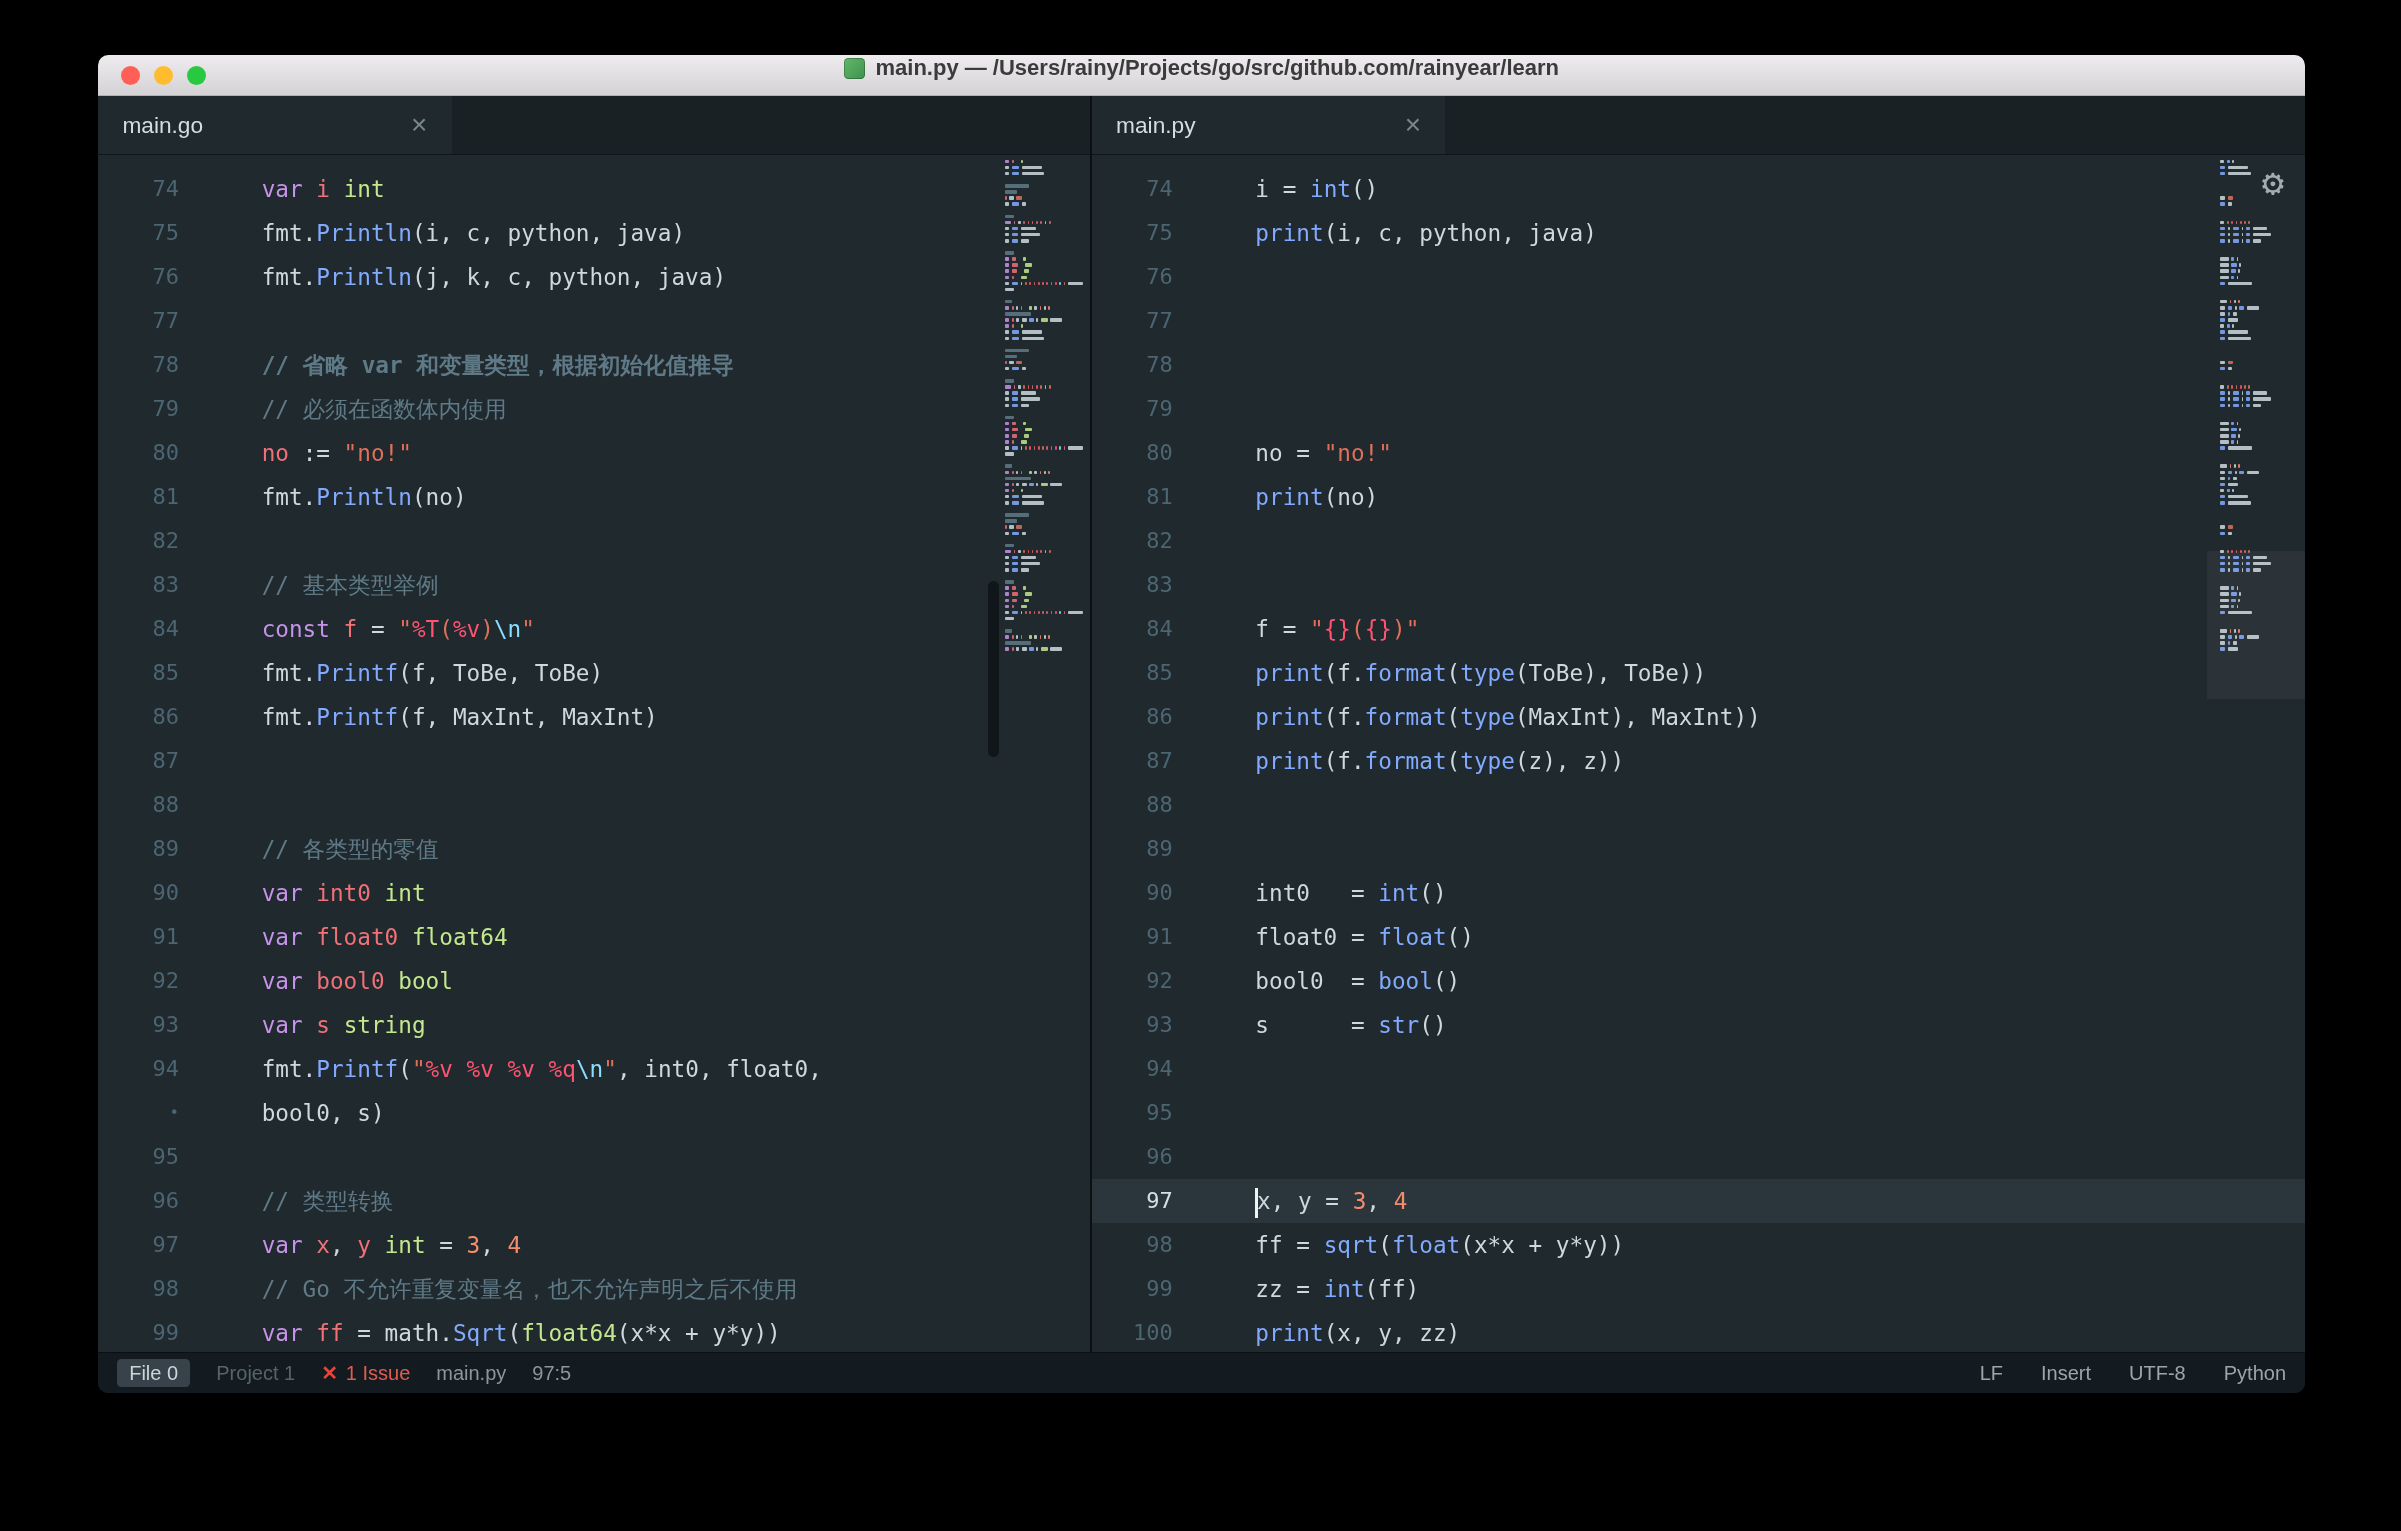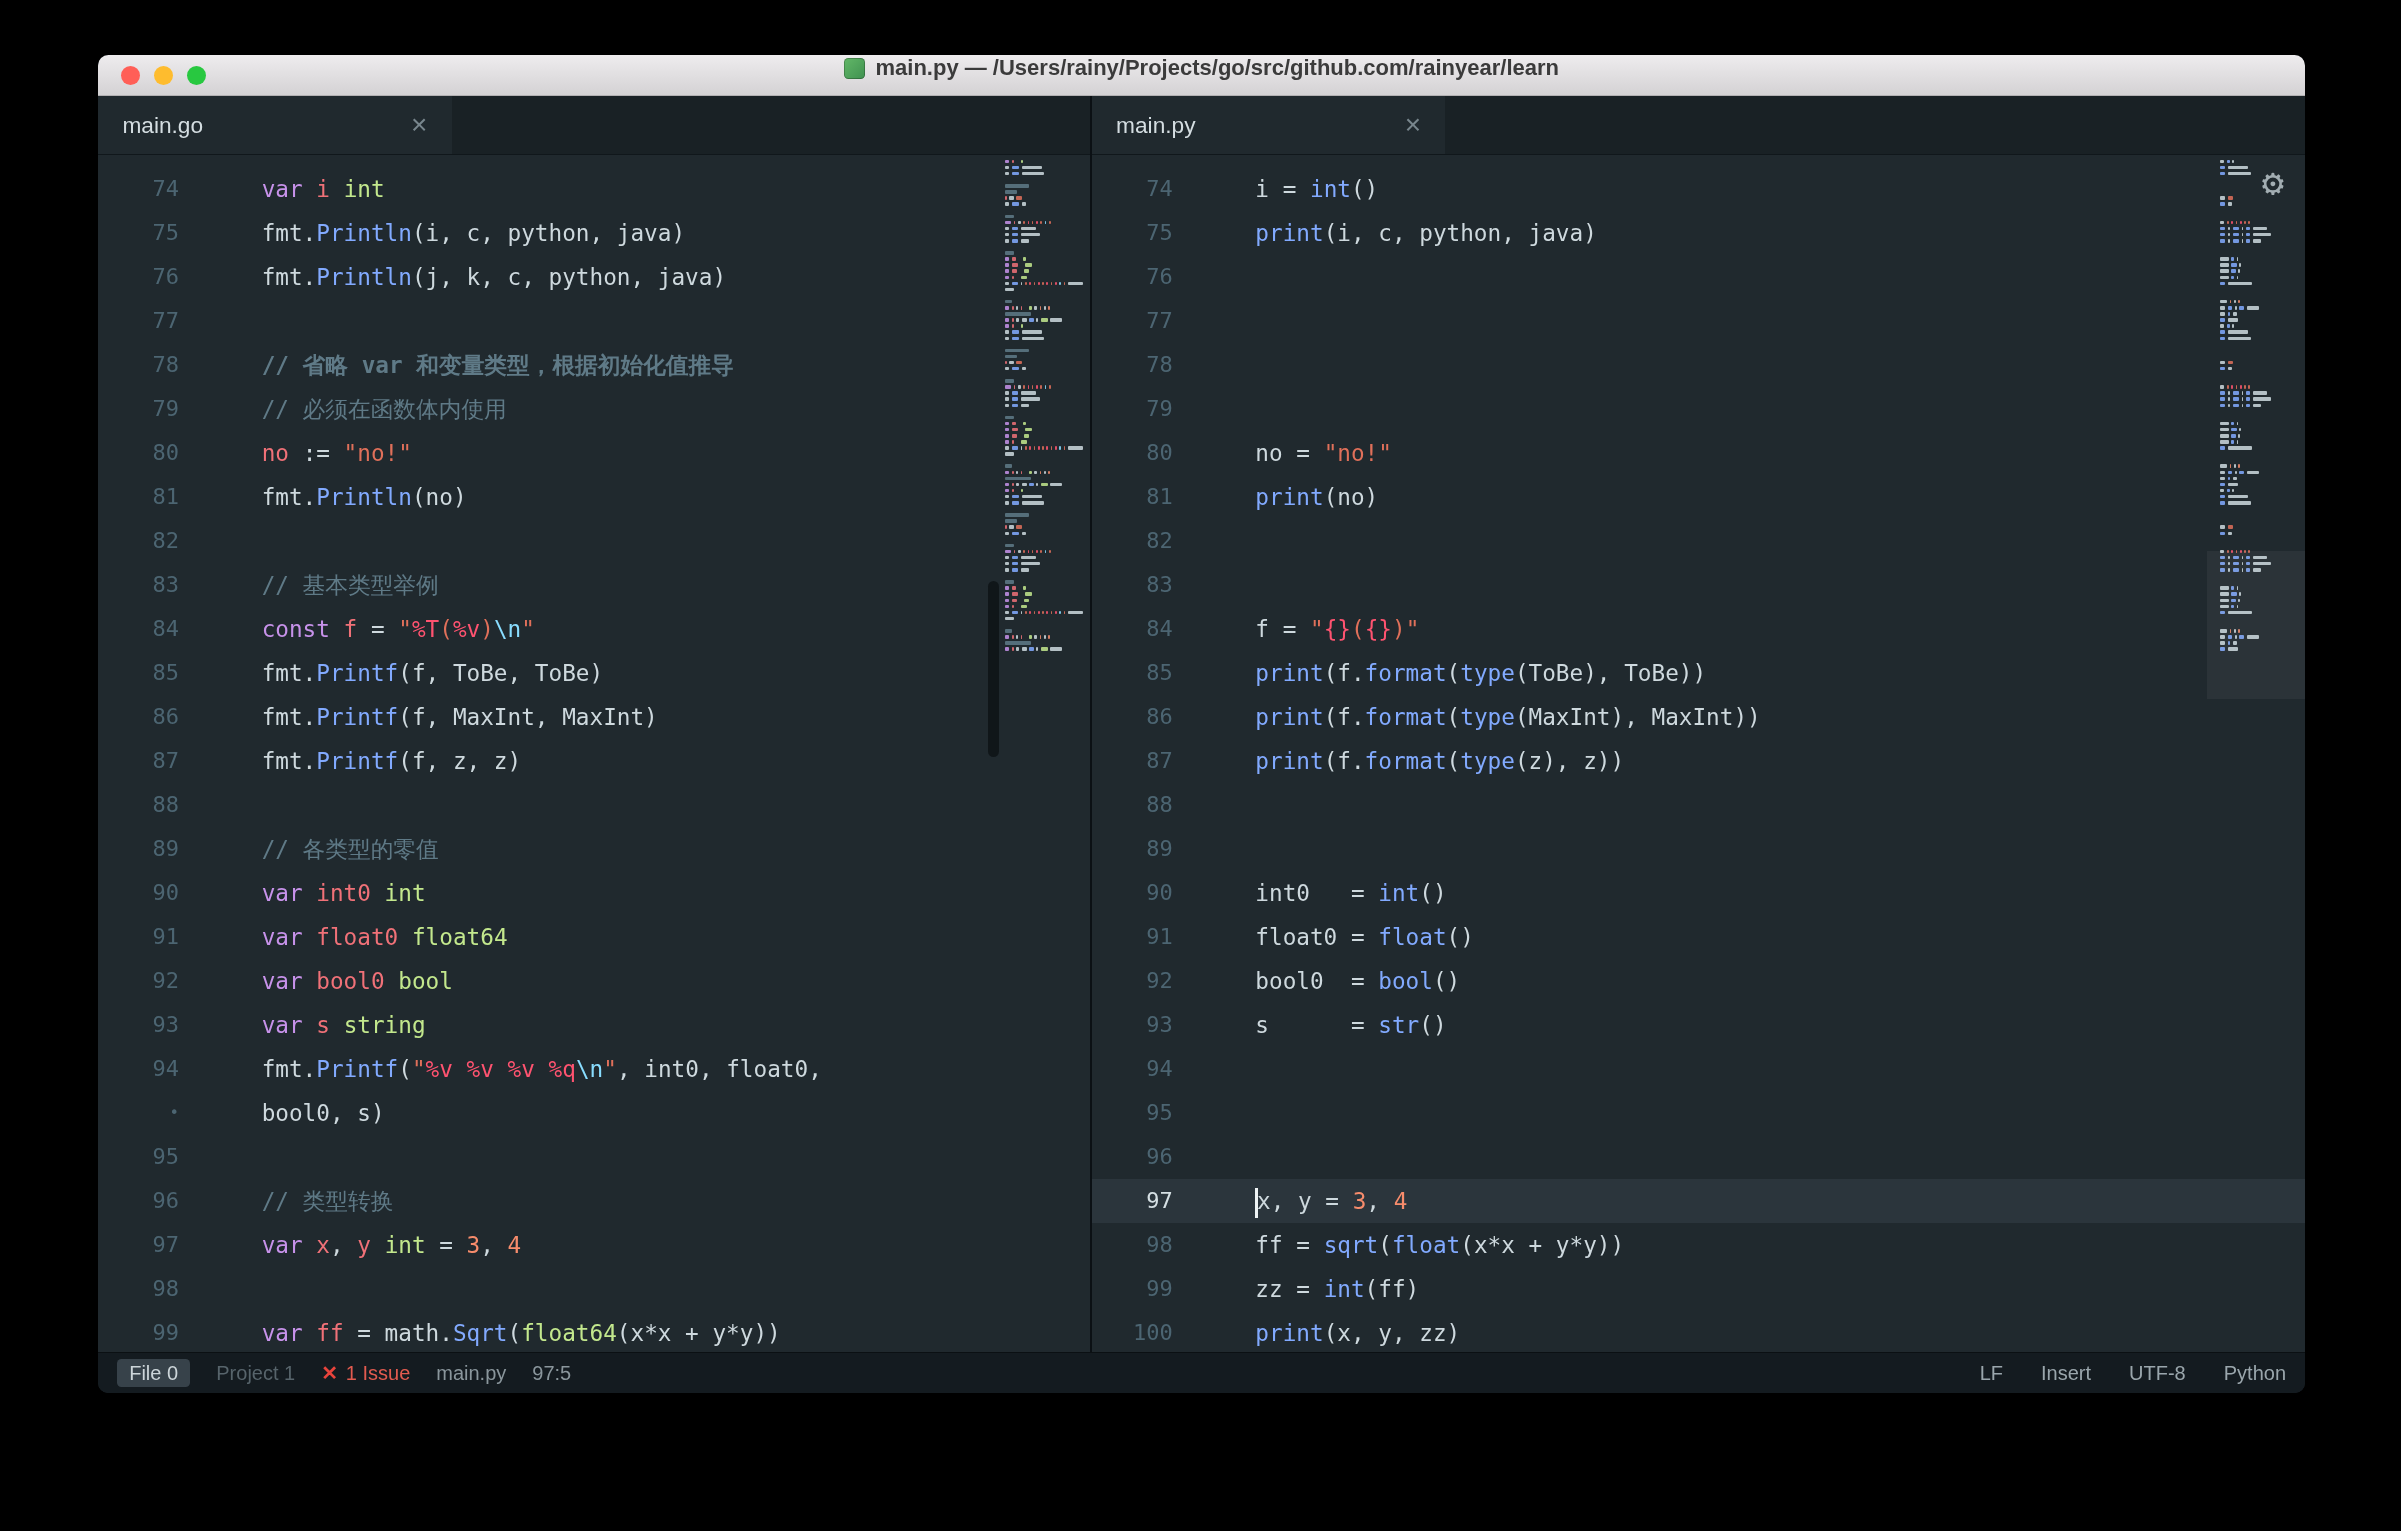--- a/index.html
+++ b/index.html
@@ -125,21 +125,20 @@
             <div class="line">
               <div class="gutter">85</div>
               <div class="code"><span>    </span><span style="color: rgb(206, 217, 222);">fmt.</span><span style="color: rgb(130, 170, 255);">Printf</span><span style="color: rgb(206, 217, 222);">(f, ToBe, ToBe)</span></div>
             </div>
             <div class="line">
               <div class="gutter">86</div>
               <div class="code"><span>    </span><span style="color: rgb(206, 217, 222);">fmt.</span><span style="color: rgb(130, 170, 255);">Printf</span><span style="color: rgb(206, 217, 222);">(f, MaxInt, MaxInt)</span></div>
             </div>
             <div class="line">
               <div class="gutter">87</div>
-              <div class="code"><span>    </span><span style="color: rgb(206, 217, 222);">fmt.</span><span style="color: rgb(130, 170, 255);">Printf</span><span style="color: rgb(206, 217, 222);">(f, z, z)</span></div>
             </div>
             <div class="line">
               <div class="gutter">88</div>
               <div class="code"></div>
             </div>
             <div class="line">
               <div class="gutter">89</div>
               <div class="code"><span>    </span><span style="color: rgb(95, 122, 135);">// 各类型的零值</span></div>
             </div>
             <div class="line">
@@ -173,20 +172,21 @@
             <div class="line">
               <div class="gutter">96</div>
               <div class="code"><span>    </span><span style="color: rgb(95, 122, 135);">// 类型转换</span></div>
             </div>
             <div class="line">
               <div class="gutter">97</div>
               <div class="code"><span>    </span><span style="color: rgb(199, 146, 234);">var </span><span style="color: rgb(240, 113, 120);">x</span><span style="color: rgb(206, 217, 222);">, </span><span style="color: rgb(240, 113, 120);">y</span><span> </span><span style="color: rgb(195, 232, 141);">int</span><span style="color: rgb(206, 217, 222);"> = </span><span style="color: rgb(247, 140, 108);">3</span><span style="color: rgb(206, 217, 222);">, </span><span style="color: rgb(247, 140, 108);">4</span></div>
             </div>
             <div class="line">
               <div class="gutter">98</div>
+              <div class="code"><span>    </span><span style="color: rgb(95, 122, 135);">// Go 不允许重复变量名，也不允许声明之后不使用</span></div>
             </div>
             <div class="line">
               <div class="gutter">99</div>
               <div class="code"><span>    </span><span style="color: rgb(199, 146, 234);">var </span><span style="color: rgb(240, 113, 120);">ff</span><span style="color: rgb(206, 217, 222);"> = </span><span style="color: rgb(206, 217, 222);">math.</span><span style="color: rgb(130, 170, 255);">Sqrt</span><span style="color: rgb(206, 217, 222);">(</span><span style="color: rgb(195, 232, 141);">float64</span><span style="color: rgb(206, 217, 222);">(x*x + y*y))</span></div>
             </div>
           </div>
         <div class="minimap">
             <div class="mm-row">
               <span class="mm-seg" style="width: 4.4px; background: transparent;"></span>
               <span class="mm-seg" style="width: 4.4px; background: rgb(199, 146, 234);"></span>

